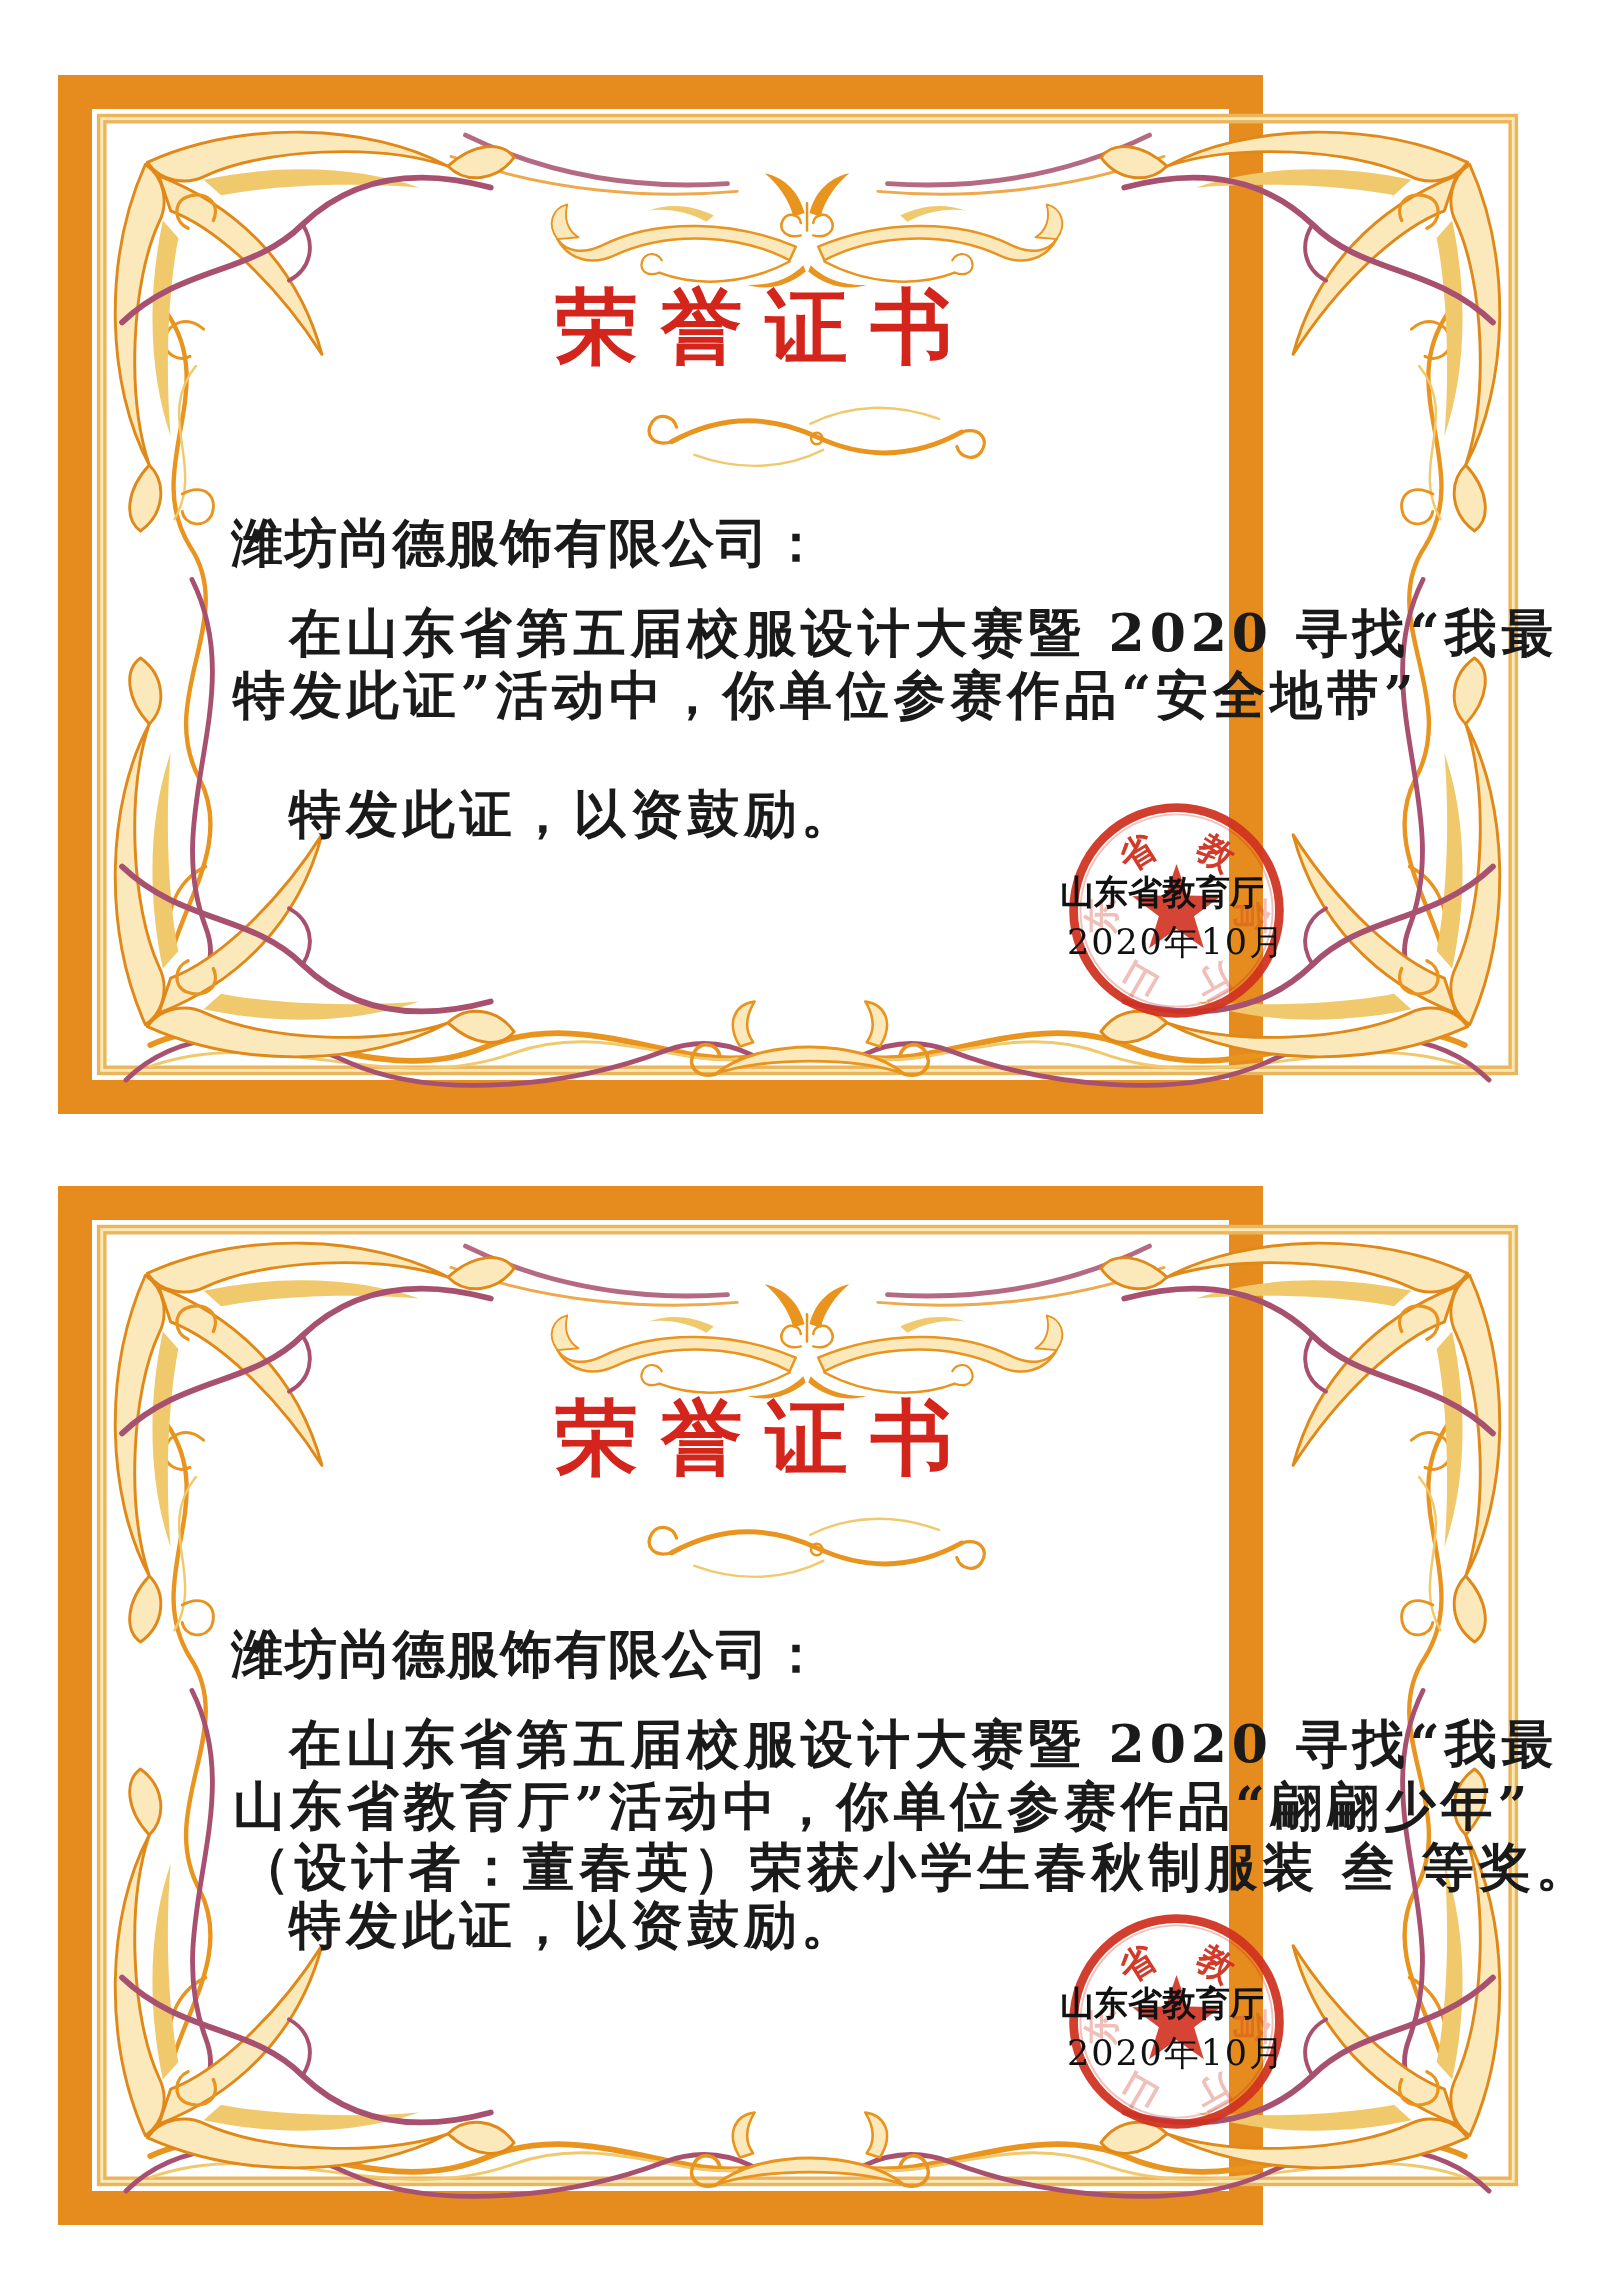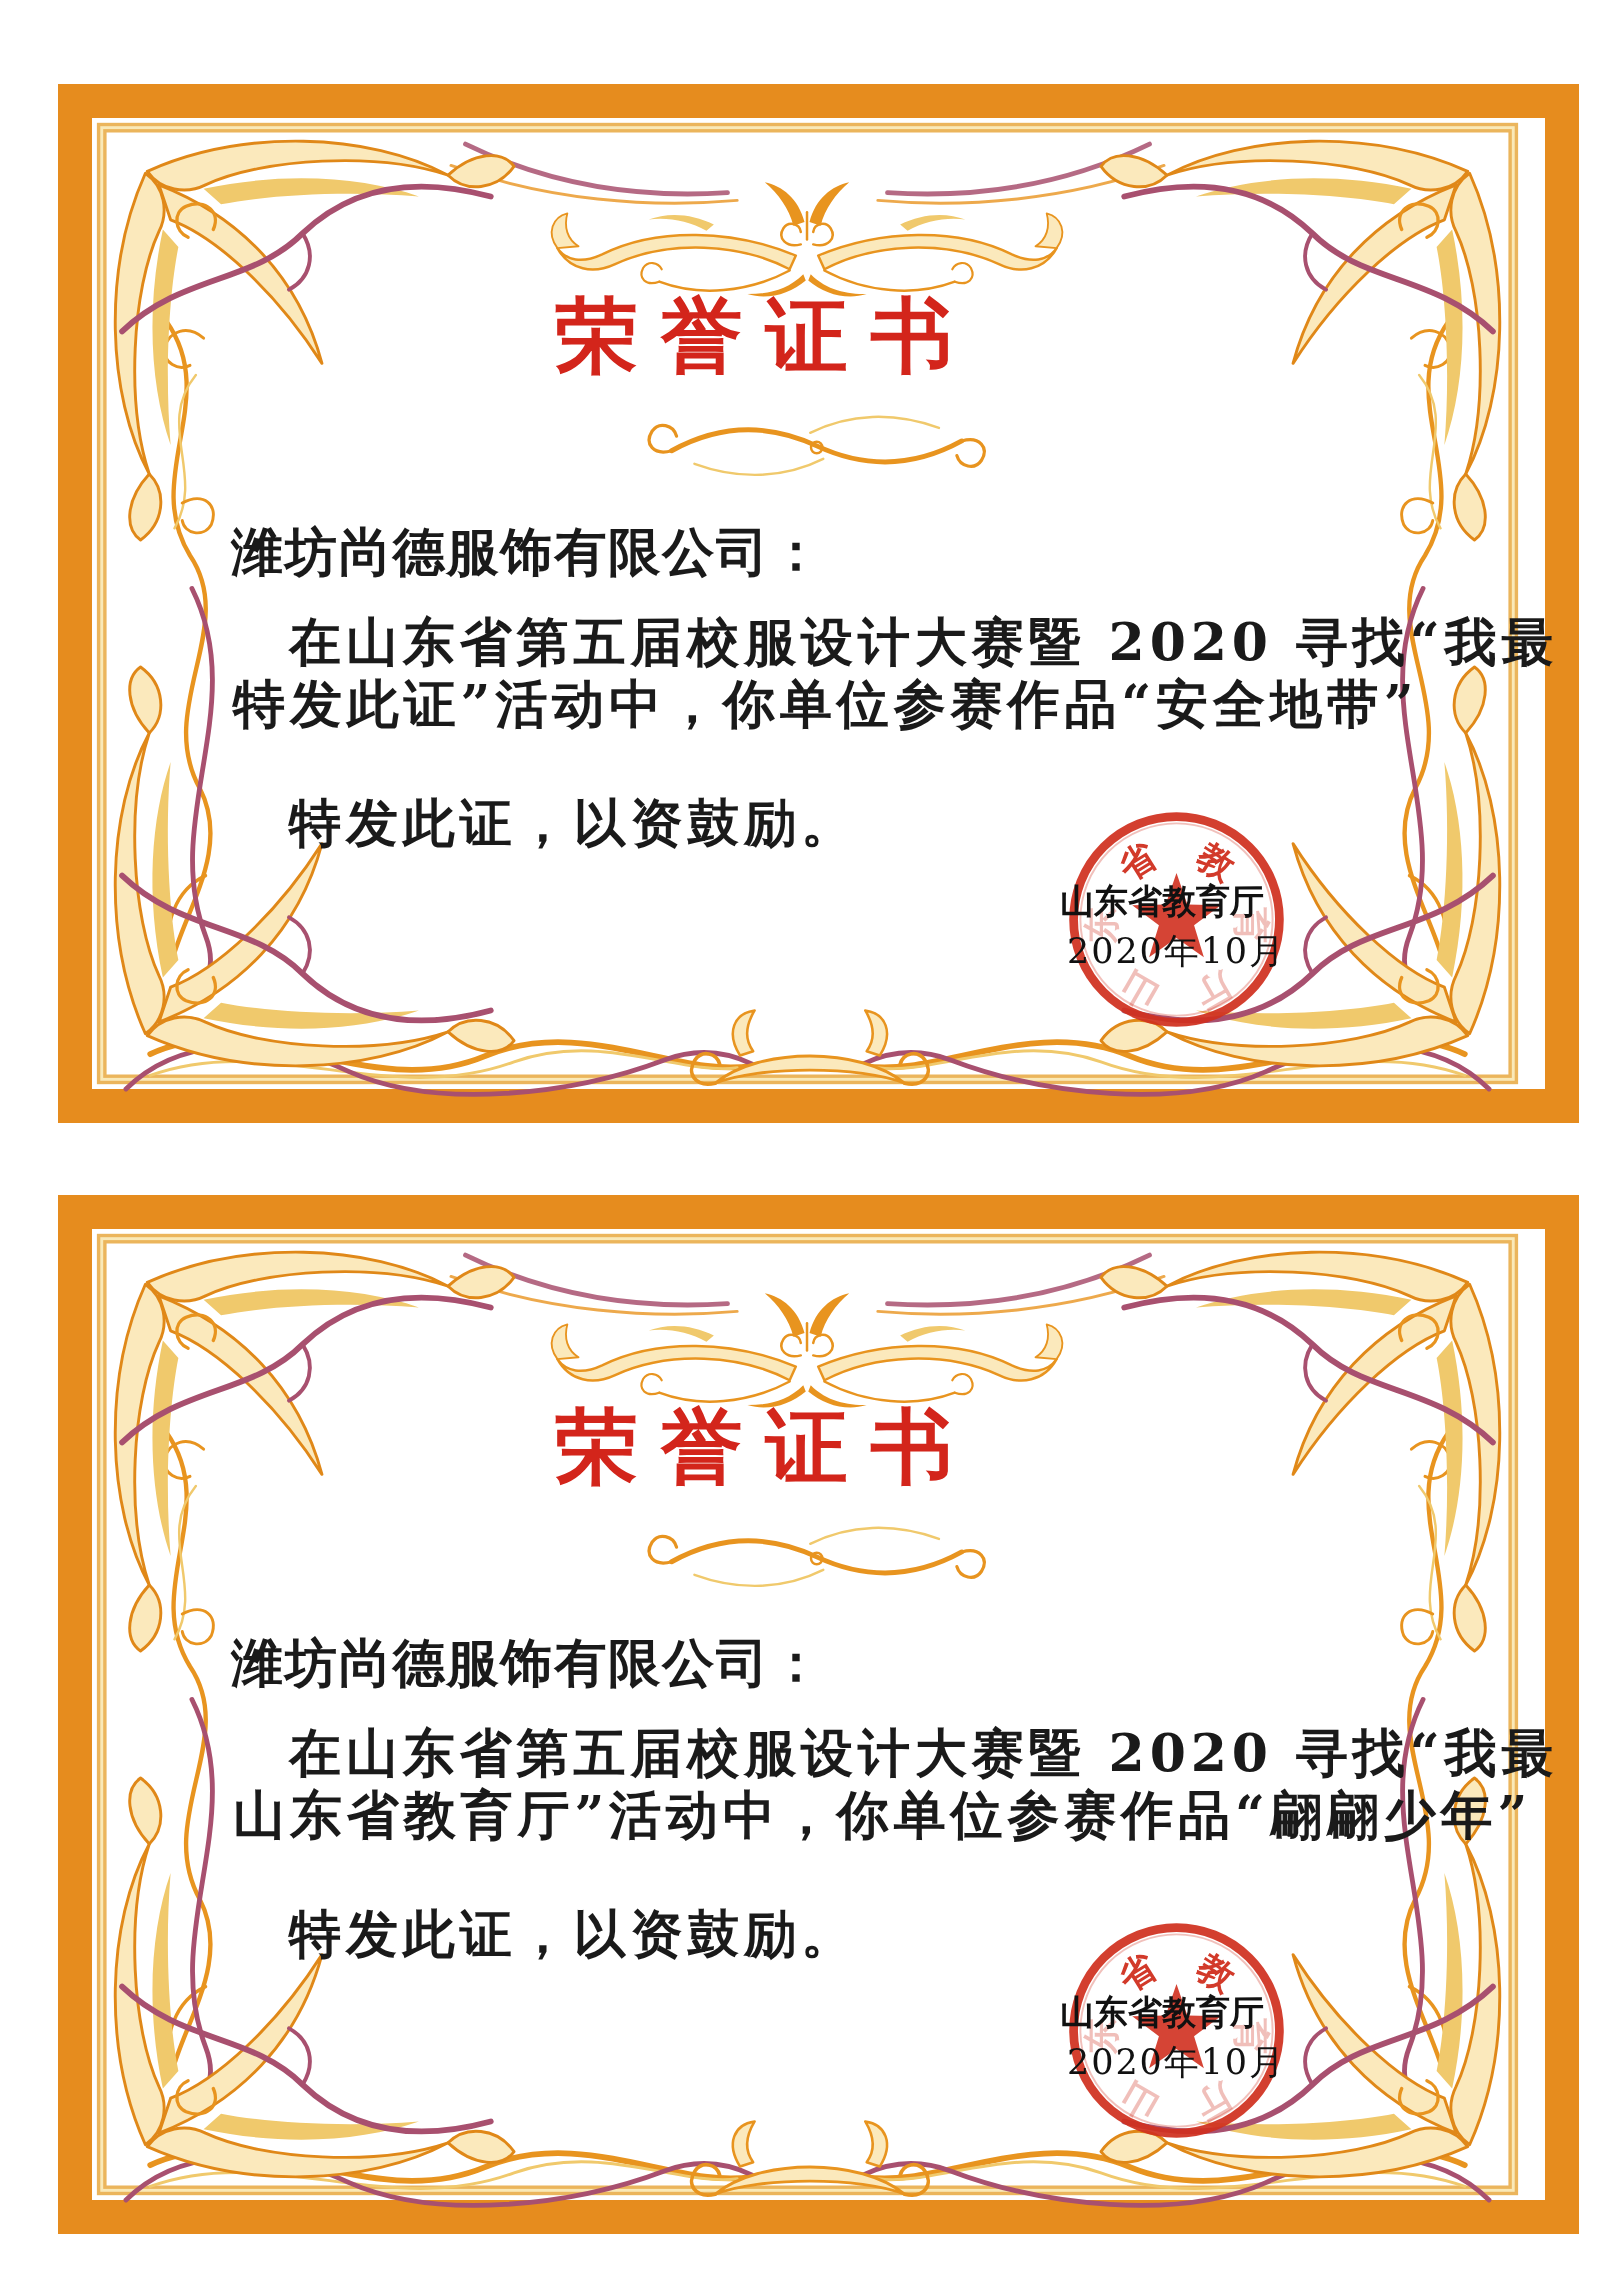--- a/index.html
+++ b/index.html
@@ -6,23 +6,22 @@
   html,body { width:1611px; height:2293px; }
   body {
     background:#ffffff;
     position:relative;
     font-family:"DejaVu Serif","Liberation Serif",serif;
     overflow:hidden;
   }
   .cert {
     position:absolute;
     left:58px;
-    width:1521px;
+    width:1205px;
     height:1039px;
-    margin-top:9px;
   }
   .band {
     position:absolute; inset:0;
     border:34px solid #E68C1E;
   }
   .deco {
     position:absolute; inset:0;
     width:1499px; height:1039px;
   }
   .title {
@@ -227,20 +226,21 @@
     <use href="#corner"></use>
     <use href="#corner" transform="translate(1545,0) scale(-1,1)"></use>
     <use href="#corner" transform="translate(0,1071) scale(1,-1)"></use>
     <use href="#corner" transform="translate(1545,1071) scale(-1,-1)"></use>
   </svg>
 
   <div class="title">荣誉证书</div>
   <div class="rtext recipient" style="top:439px;left:173px">潍坊尚德服饰有限公司：</div>
   <div class="rtext" style="top:529px;left:231px">在山东省第五届校服设计大赛暨 2020 寻找“我最</div>
   <div class="rtext" style="top:591px;left:175px">山东省教育厅”活动中，你单位参赛作品“翩翩少年”</div>
+  <div class="rtext" style="top:652px;left:180px">（设计者：董春英）荣获小学生春秋制服装 叁 等奖。</div>
   <div class="rtext" style="top:710px;left:231px">特发此证，以资鼓励。</div>
 
   <div class="seal">
     <svg viewBox="0 0 240 240" aria-hidden="true">
       <circle cx="120" cy="120" r="106" fill="none" stroke="#D0301F" stroke-width="9" opacity=".93"></circle>
       <circle cx="120" cy="120" r="99" fill="none" stroke="#D0301F" stroke-width="2" opacity=".3"></circle>
       <polygon points="120,72 131.2,104.6 165.6,105.2 138.1,125.9 148.2,158.8 120,139 91.8,158.8 101.9,125.9 74.4,105.2 108.8,104.6" fill="#D0301F" opacity=".9"></polygon>
       <text class="ring ring-faint" x="81" y="193.5" transform="rotate(-150 81 193.5)">山</text>
       <text class="ring ring-faint" x="42" y="126" transform="rotate(-90 42 126)">东</text>
       <text class="ring ring-strong" x="79" y="60" transform="rotate(-32 79 60)">省</text>

